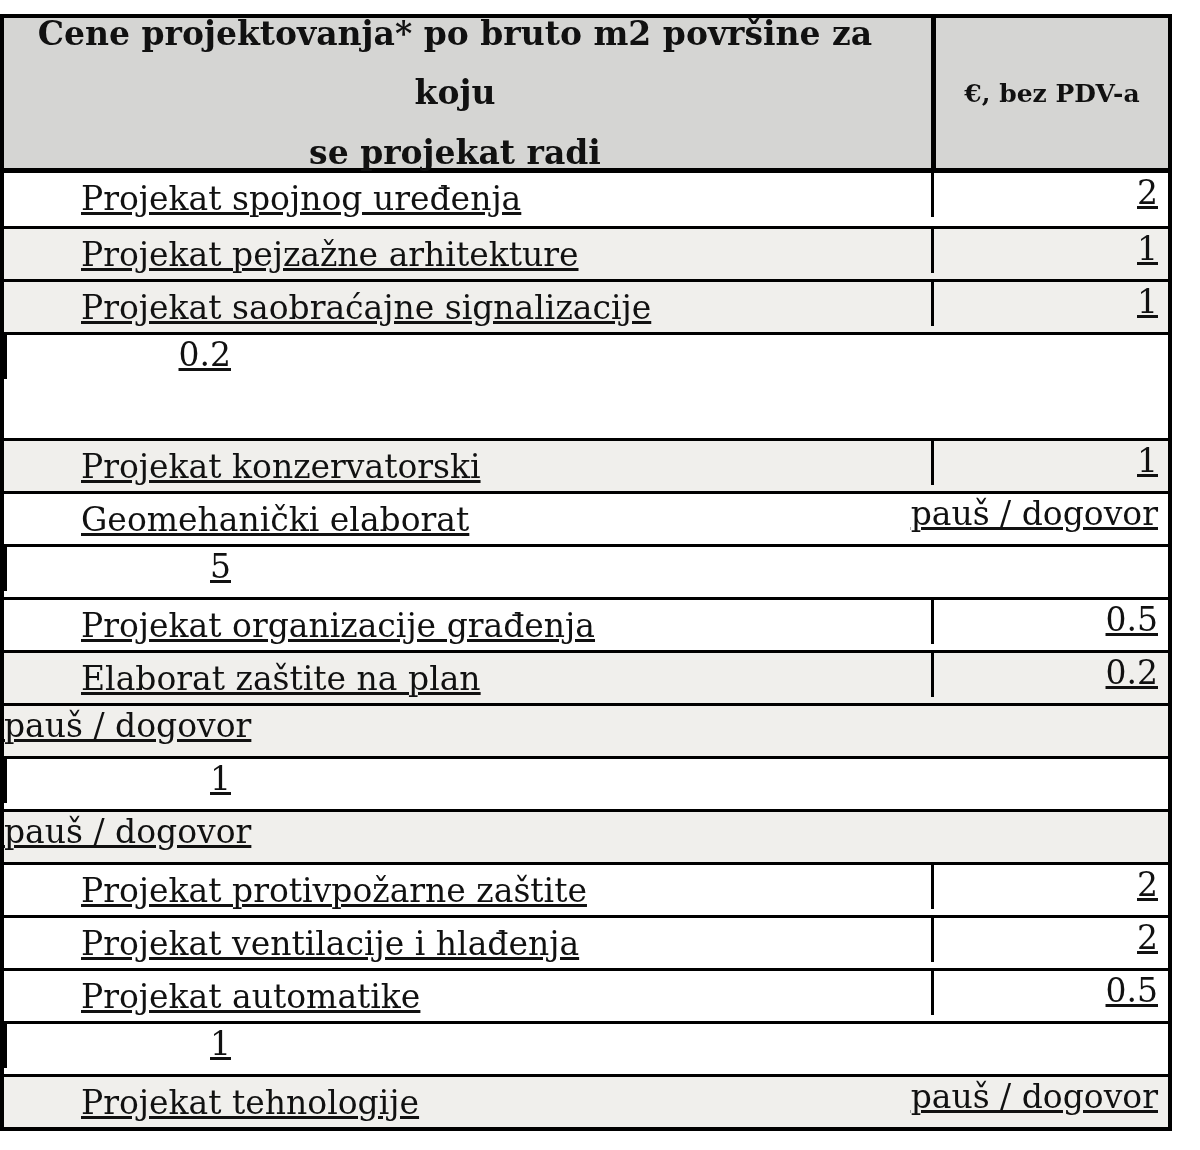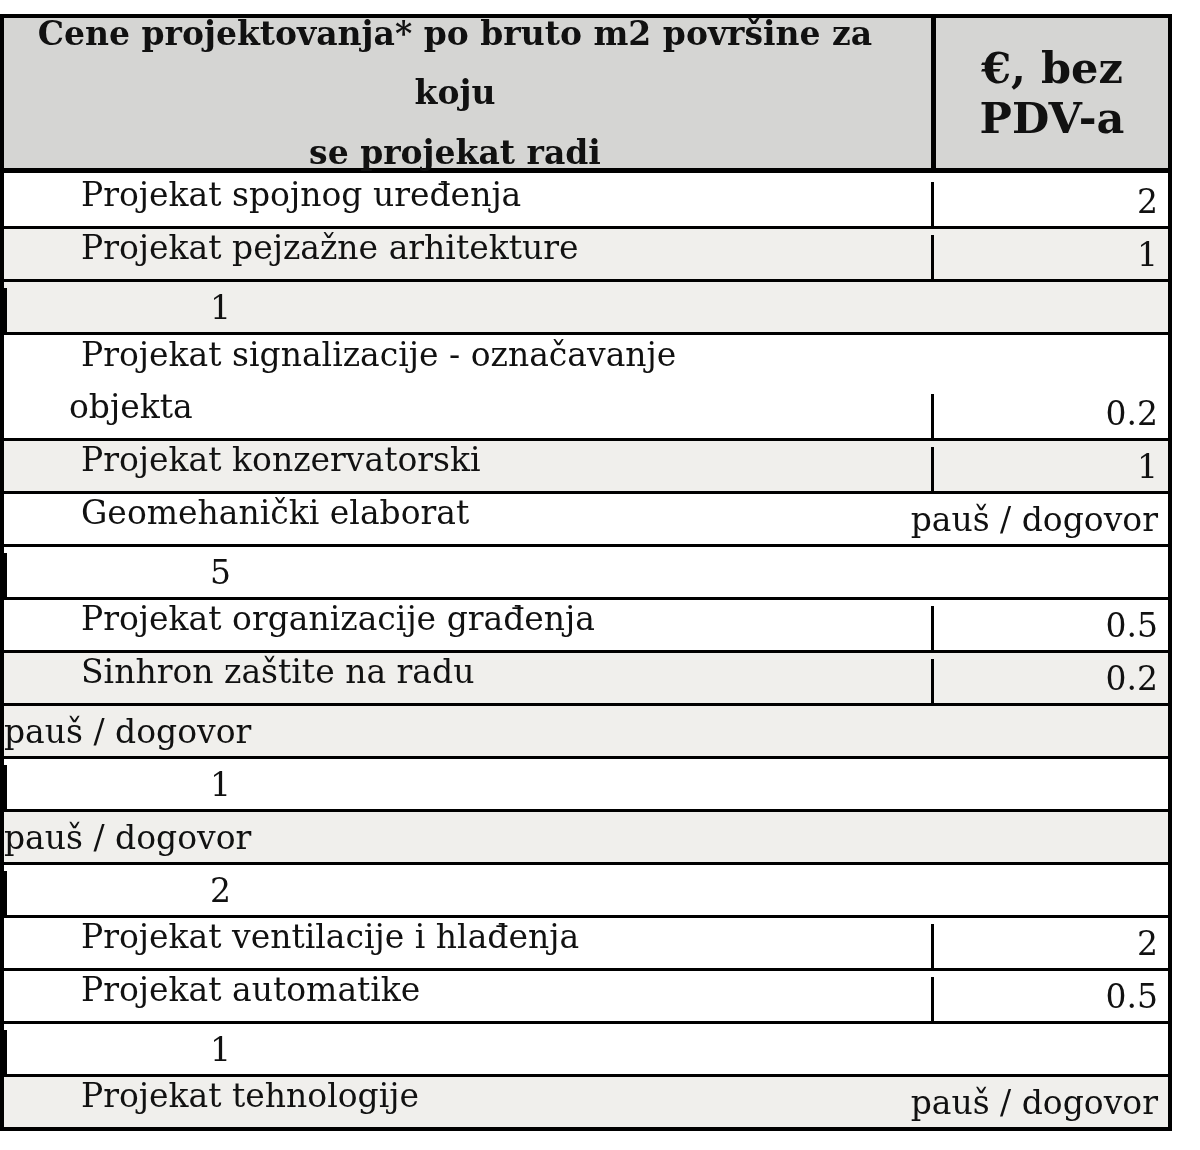--- a/index.html
+++ b/index.html
@@ -39,31 +39,32 @@
     font-size: 33px;
     line-height: 1.8;
   }
   .header-price {
     width: 237px;
     box-sizing: border-box;
     border-left: 5px solid var(--border-color, #000);
     display: flex;
     align-items: center;
     justify-content: center;
-    font-size: 43px;
+    font-size: 25px;
     text-align: center;
     margin-left: 25px;
   }
   .row {
     display: flex;
     height: 53px;
     box-sizing: border-box;
     border-top: 3px solid var(--border-color, #000);
     background: #ffffff;
-    align-items: flex-end;
+    align-items: flex-start;
+    text-decoration: underline;
   }
   .row.first { border-top: none; }
   .row.tall { height: 106px; }
   .row.shaded { background: var(--shaded-bg, #f0efec); gap: 27px; }
   .cell-label {
     flex: 1;
     min-width: 0;
     font-size: 33px;
     line-height: 1.58;
     padding: 0 0 5px 65px;
@@ -102,56 +103,56 @@
     <div id="rows">
         <div class="row first">
           <div class="cell-label"><span>Projekat spojnog uređenja</span></div>
           <div class="cell-value">2</div>
         </div>
         <div class="row shaded">
           <div class="cell-label"><span>Projekat pejzažne arhitekture</span></div>
           <div class="cell-value">1</div>
         </div>
         <div class="row shaded">
+          <div class="cell-label"><span>Projekat saobraćajne signalizacije</span></div>
           <div class="cell-value">1</div>
         </div>
         <div class="row tall">
-          <div class="cell-label"><span>Projekat signalizacije - označavanje
-objekta</span></div>
           <div class="cell-value">0.2</div>
         </div>
         <div class="row shaded">
           <div class="cell-label"><span>Projekat konzervatorski</span></div>
           <div class="cell-value">1</div>
         </div>
         <div class="row no-divider">
           <div class="cell-label"><span>Geomehanički elaborat</span></div>
           <div class="cell-value">pauš / dogovor</div>
         </div>
         <div class="row">
           <div class="cell-value">5</div>
         </div>
         <div class="row">
           <div class="cell-label"><span>Projekat organizacije građenja</span></div>
           <div class="cell-value">0.5</div>
         </div>
         <div class="row shaded">
-          <div class="cell-label"><span>Sinhron zaštite na radu</span></div>
+          <div class="cell-label"><span>Elaborat zaštite na plan</span></div>
           <div class="cell-value">0.2</div>
         </div>
         <div class="row shaded no-divider">
           <div class="cell-value">pauš / dogovor</div>
         </div>
         <div class="row">
           <div class="cell-value">1</div>
         </div>
         <div class="row shaded no-divider">
           <div class="cell-value">pauš / dogovor</div>
         </div>
         <div class="row">
+          <div class="cell-label"><span>Projekat protivpožarne zaštite</span></div>
           <div class="cell-value">2</div>
         </div>
         <div class="row">
           <div class="cell-label"><span>Projekat ventilacije i hlađenja</span></div>
           <div class="cell-value">2</div>
         </div>
         <div class="row">
           <div class="cell-label"><span>Projekat automatike</span></div>
           <div class="cell-value">0.5</div>
         </div>

